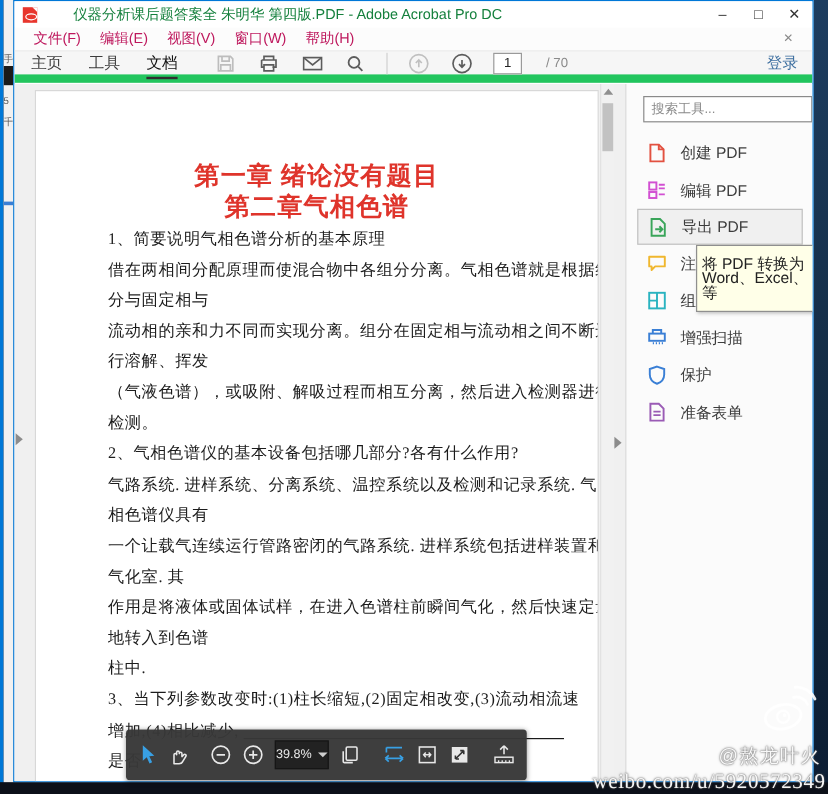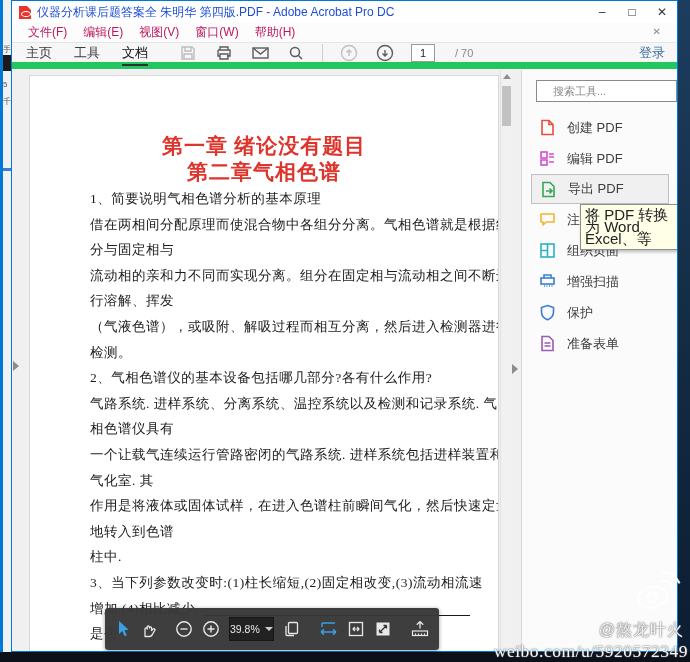--- a/index.html
+++ b/index.html
@@ -17,21 +17,21 @@
   .bottom-bar { position:absolute; left:0; top:652px; width:690px; height:10px; background:#0c1019; z-index:40; }
 
   
   .win { position:absolute; left:11px; top:0; width:667px; height:652px; background:#fff;
          border:1px solid #0078d7; overflow:hidden; }
 
   .titlebar { position:relative; height:22px; background:#fff; display:flex; align-items:center; padding-left:7px; }
   .pdf-ico { width:12px; height:13px; background:#e8362d; position:relative; margin-right:6px; flex:0 0 auto; }
   .pdf-ico::after { content:""; position:absolute; right:0; top:0; border-top:4px solid #fff; border-left:4px solid transparent; }
   .pdf-ico::before { content:""; position:absolute; left:2px; top:5px; width:8px; height:4px; border:1px solid #fff; border-radius:50%; }
-  .title-text { font-size:12px; color:#1d4ed8; white-space:nowrap; }
+  .title-text { font-size:12px; color:#15803d; white-space:nowrap;margin-left:24px; }
   .win-controls { position:absolute; right:0; top:0; height:22px; display:flex; }
   .wc { width:30px; height:22px; display:flex; align-items:center; justify-content:center; font-size:12px; color:#333; cursor:default; }
 
   .menubar { position:relative; height:20px; background:#fcfcfc; display:flex; align-items:center; padding-left:8px; border-bottom:1px solid #e6e6e6; }
   .menu-item { font-size:12px; color:#be185d; padding:0 8px; }
   .menu-x { position:absolute; right:16px; top:3px; font-size:10px; color:#888; }
 
   .toolbar { position:relative; height:26px; background:#f6f6f6; border-bottom:7px solid #22c55e; display:flex; align-items:center; padding-left:14px; }
   .tab { font-size:13px; color:#3c3c3c; margin-right:22px; height:26px; display:flex; align-items:center; position:relative; }
   .tab.active { color:#111; }
@@ -57,28 +57,28 @@
   .tri-r { width:0; height:0; border-left:6px solid #8c8c8c; border-top:5px solid transparent; border-bottom:5px solid transparent; }
   .scrollbar { position:absolute; right:9px; top:0; width:12px; bottom:0; background:#f1f1f1; border-left:1px solid #e2e2e2; }
   .sb-btn { width:12px; height:12px; display:flex; align-items:center; justify-content:center; }
   .sb-up { width:0; height:0; border-bottom:5px solid #8f8f8f; border-left:4px solid transparent; border-right:4px solid transparent; }
   .sb-thumb { position:absolute; left:1px; top:16px; width:9px; height:40px; background:#c2c2c2; }
   .pane-arrow { position:absolute; right:0; top:292px; width:9px; height:14px; display:flex; align-items:center; }
 
   
   .tools-panel { position:relative; flex:1; background:#fbfbfb; border-left:1px solid #d9d9d9; }
   .search-box { position:absolute; left:14px; top:10px; width:141px; height:22px; border:1px solid #8a8a8a; background:#fff;
-                font-size:11px; color:#8a8a8a; padding:0 16px; line-height:20px; }
+                font-size:11px; color:#8a8a8a; padding:0 6px; line-height:20px; }
   .tool-list { position:absolute; left:0; top:42px; right:0; }
   .tool-row { position:relative; height:31px; display:flex; align-items:center; padding-left:17px; gap:11px; }
   .tool-label { font-size:13px; color:#3d3d3d; white-space:nowrap; }
   .tool-row.hl { margin:0 8px 0 9px; padding-left:8px; border:1px solid #c0c0c0; background:#f0f0f0; height:30px; }
   .ticon { width:17px; height:17px; flex:0 0 auto; }
   .tooltip { position:absolute; left:58px; top:134px; width:101px; background:#ffffe8; border:1px solid #8f8f8f;
-             font-size:15px; color:#222; padding:4px 4px; line-height:12px; z-index:30; box-shadow:1px 2px 3px rgba(0,0,0,0.25); }
+             font-size:13px; color:#222; padding:9px 4px; line-height:12px; z-index:30; box-shadow:1px 2px 3px rgba(0,0,0,0.25); }
 
   
   .float-bar { position:absolute; left:105px; top:608px; width:334px; height:42px; background:rgba(56,56,56,0.97);
                border-radius:3px; display:flex; align-items:center; padding:0 10px; gap:9px; z-index:50; box-shadow:0 1px 4px rgba(0,0,0,0.4); }
   .fb-sep { width:1px; height:24px; background:#5e5e5e; }
   .fb-ico { width:20px; height:20px; display:flex; align-items:center; justify-content:center; }
   .zoombox { width:58px; height:24px; background:#222; border:1px solid #161616; display:flex; align-items:center; justify-content:center; gap:5px; }
   .zoomtxt { font-size:10.5px; color:#e8e8e8; }
   .zoomcaret { width:0; height:0; border-top:4px solid #cfcfcf; border-left:4px solid transparent; border-right:4px solid transparent; }
 

